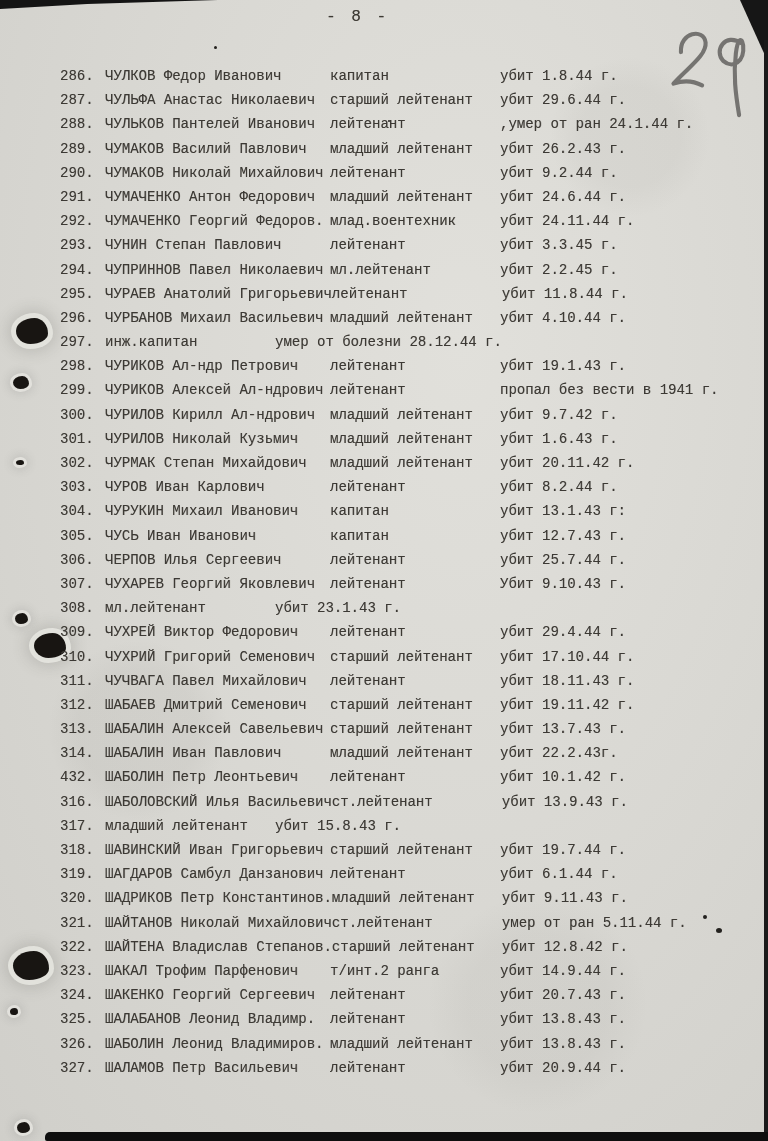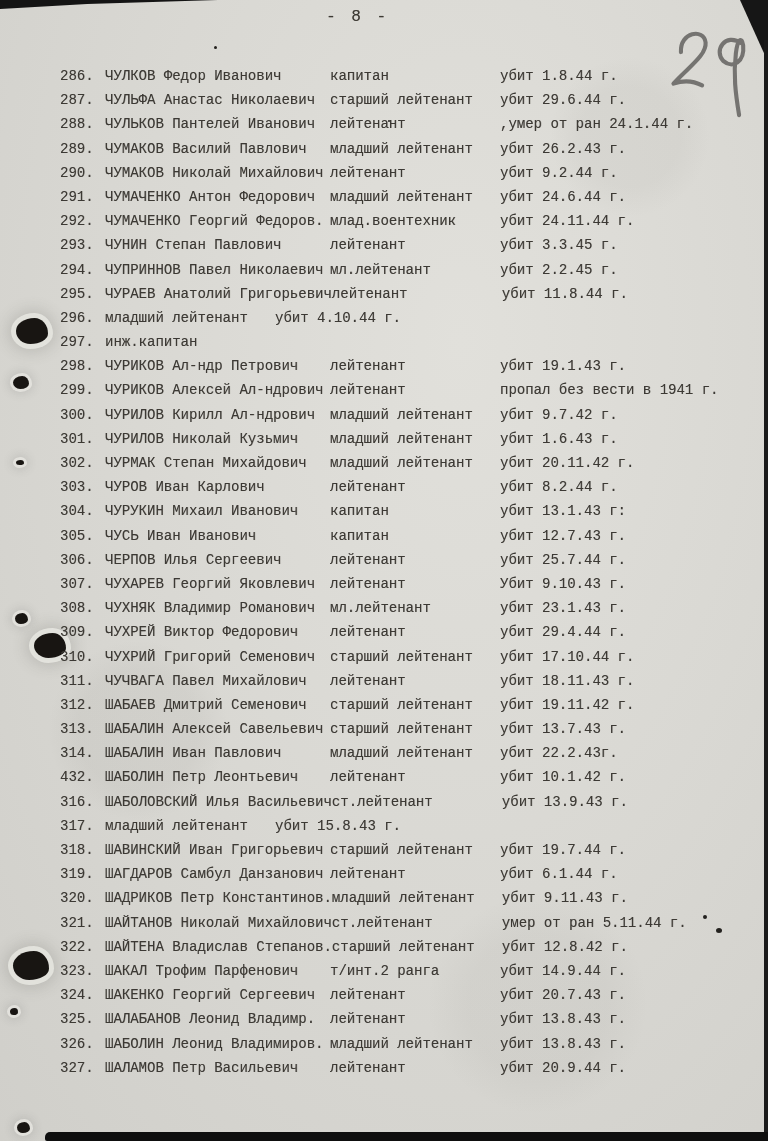--- a/index.html
+++ b/index.html
@@ -153,26 +153,28 @@
       <span class="fate">убит 2.2.45 г.</span>
     </div>
       <div class="row">
       <span class="num">295.</span>
       <span class="name">ЧУРАЕВ Анатолий Григорьевич</span>
       <span class="rank">лейтенант</span>
       <span class="fate">убит 11.8.44 г.</span>
     </div>
       <div class="row">
       <span class="num">296.</span>
+      <span class="name">ЧУРБАНОВ Михаил Васильевич</span>
       <span class="rank">младший лейтенант</span>
       <span class="fate">убит 4.10.44 г.</span>
     </div>
       <div class="row">
       <span class="num">297.</span>
       <span class="rank">инж.капитан</span>
+      <span class="fate">умер от болезни 28.12.44 г.</span>
     </div>
       <div class="row">
       <span class="num">298.</span>
       <span class="name">ЧУРИКОВ Ал-ндр Петрович</span>
       <span class="rank">лейтенант</span>
       <span class="fate">убит 19.1.43 г.</span>
     </div>
       <div class="row">
       <span class="num">299.</span>
       <span class="name">ЧУРИКОВ Алексей Ал-ндрович</span>
@@ -222,21 +224,20 @@
       <span class="fate">убит 25.7.44 г.</span>
     </div>
       <div class="row">
       <span class="num">307.</span>
       <span class="name">ЧУХАРЕВ Георгий Яковлевич</span>
       <span class="rank">лейтенант</span>
       <span class="fate">Убит 9.10.43 г.</span>
     </div>
       <div class="row">
       <span class="num">308.</span>
-      <span class="name">ЧУХНЯК Владимир Романович</span>
       <span class="rank">мл.лейтенант</span>
       <span class="fate">убит 23.1.43 г.</span>
     </div>
       <div class="row">
       <span class="num">309.</span>
       <span class="name">ЧУХРЕЙ Виктор Федорович</span>
       <span class="rank">лейтенант</span>
       <span class="fate">убит 29.4.44 г.</span>
     </div>
       <div class="row">

